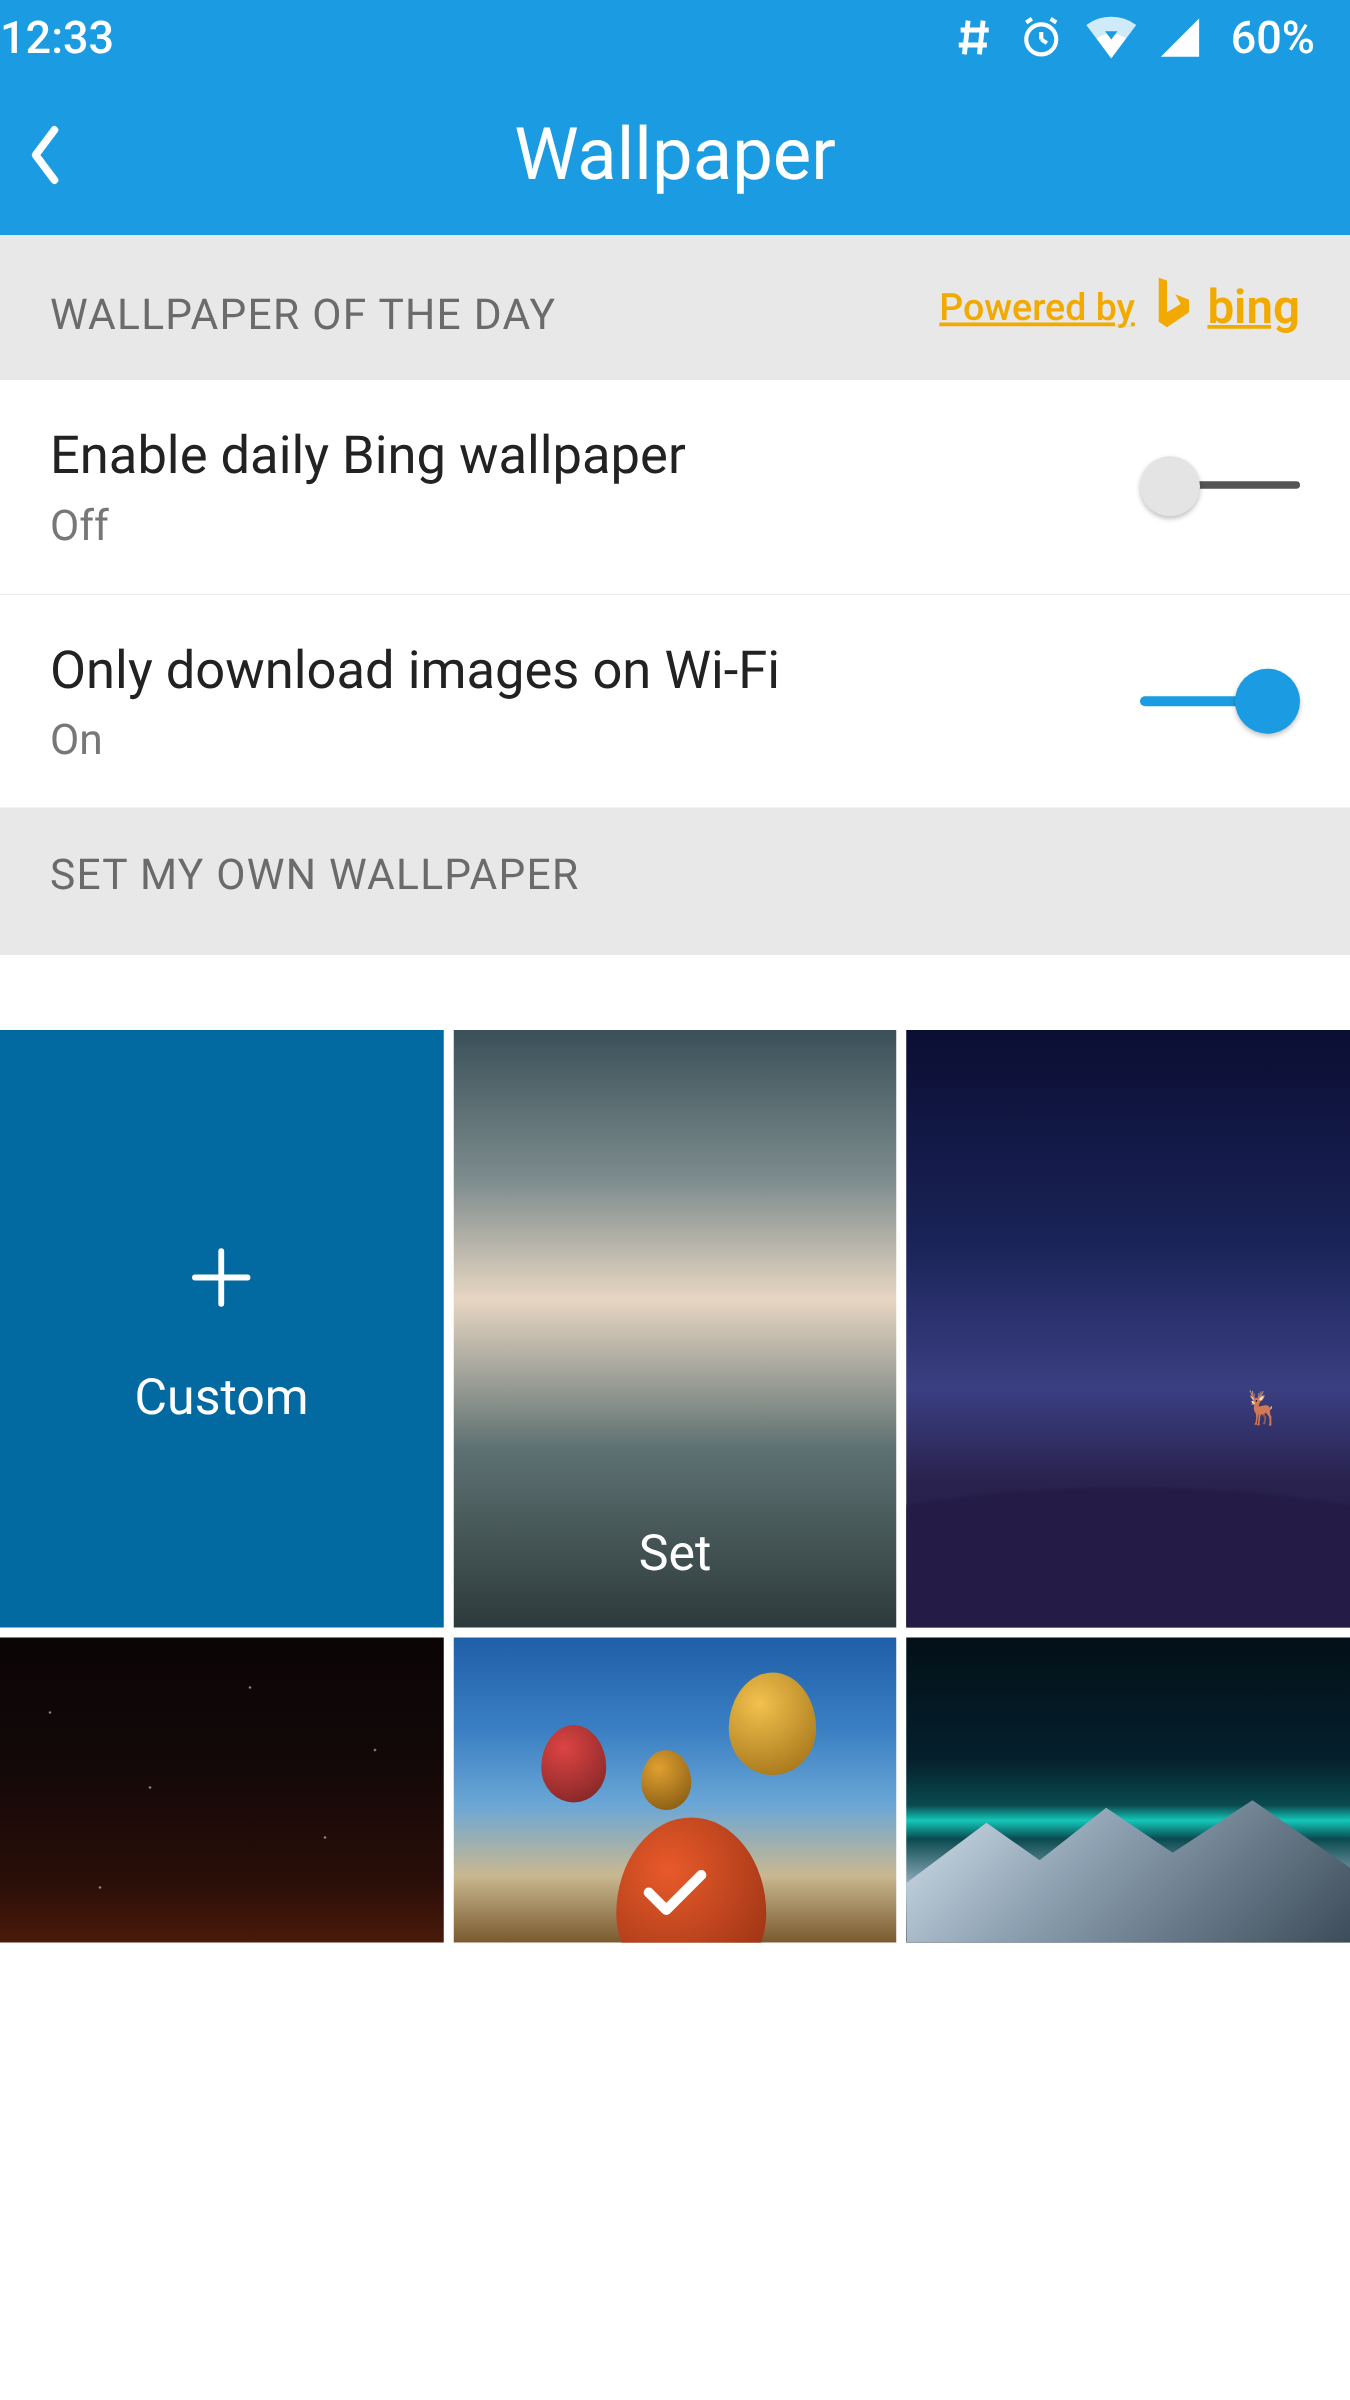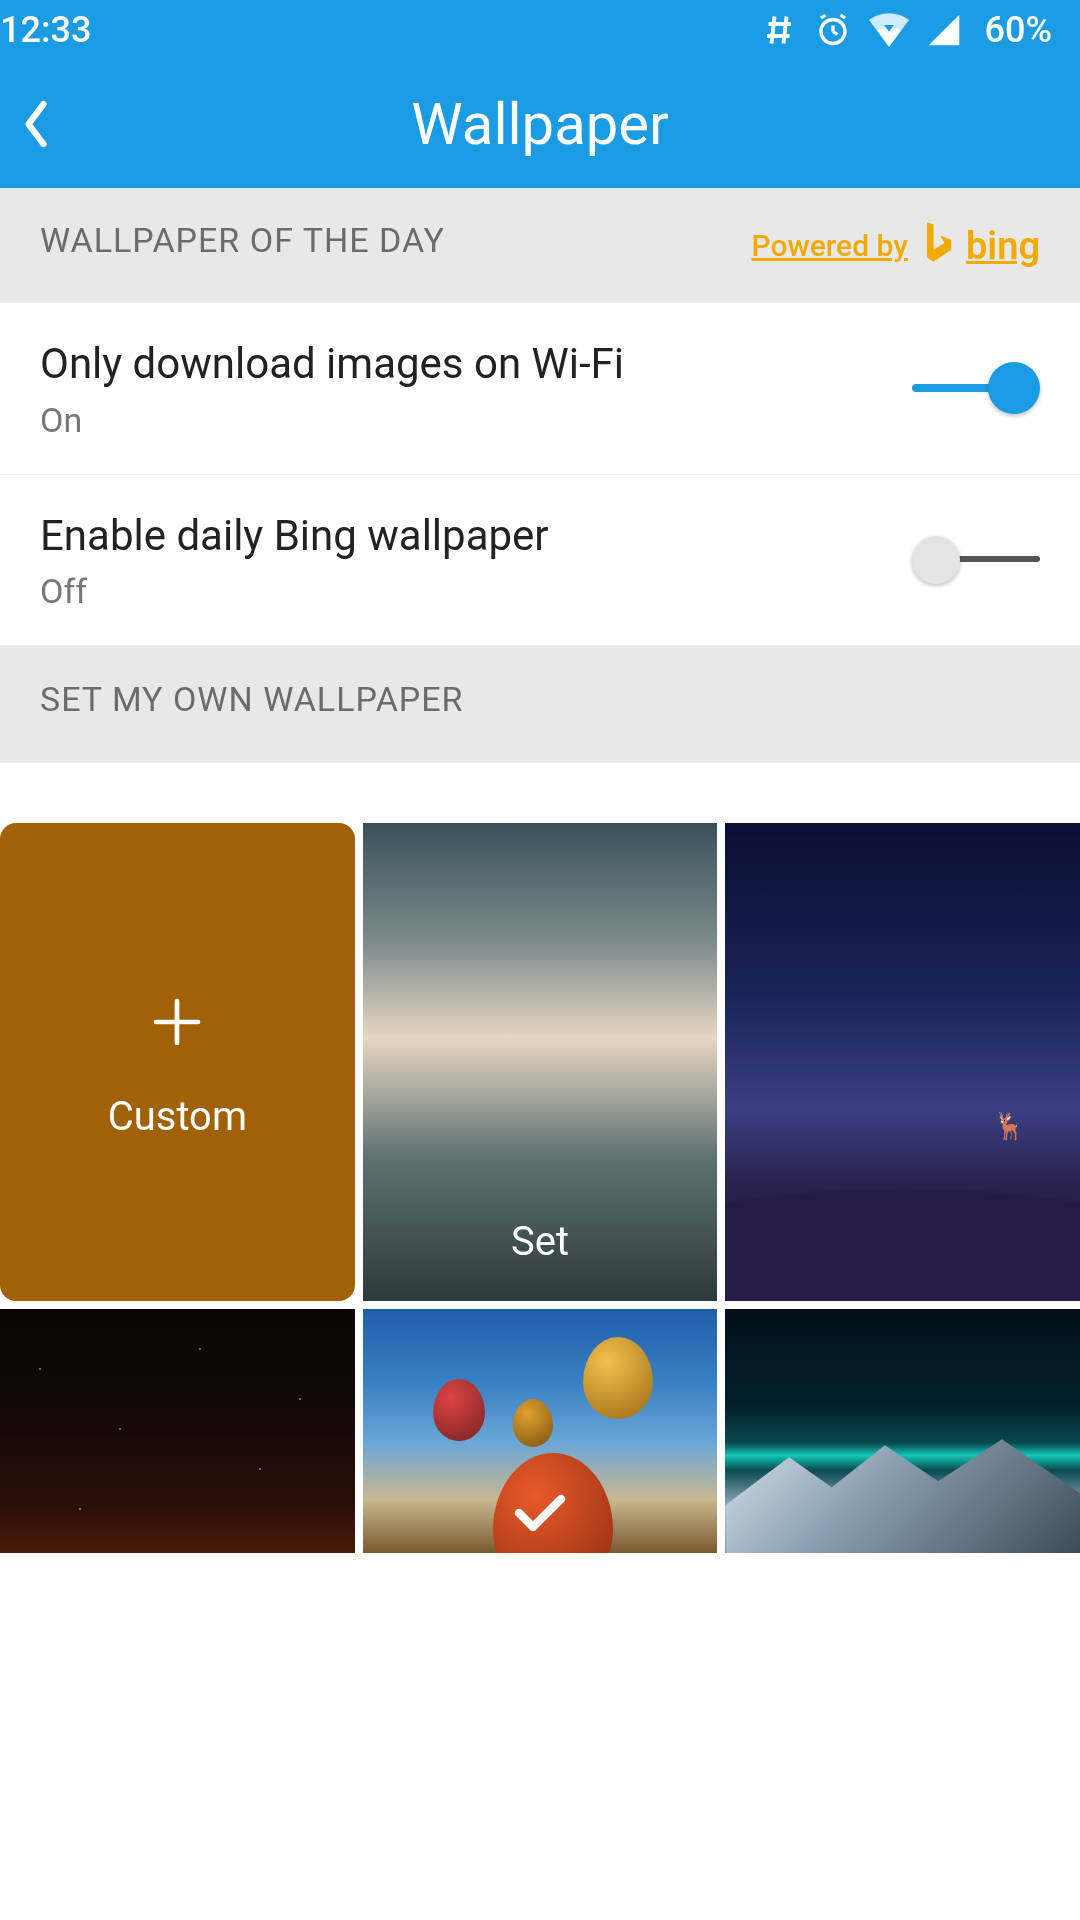--- a/index.html
+++ b/index.html
@@ -38,21 +38,21 @@
   .app-title {
     position:absolute; left:0; width:1080px; text-align:center;
     font-size:58px; font-weight:400;
   }
   .back-btn { width:48px; height:48px; display:flex; align-items:center; justify-content:center; }
   
   .section-header {
     background:#e8e8e8;
     padding:32px 40px;
     display:flex;
-    align-items:flex-start;
+    align-items:flex-end;
     justify-content:space-between;
   }
   .section-title {
     color:#6b6b6b;
     font-size:34px;
     letter-spacing:1px;
   }
   .powered { display:flex; align-items:center; gap:10px; color:#f2a900; font-size:30px; font-weight:500;text-decoration:underline;}
   .bing-logo { display:flex; align-items:center; gap:8px; }
   .bing-word { font-size:38px; font-weight:600; color:#f2a900; }
@@ -105,21 +105,21 @@
     height:478px;
     color:#fff;
     display:flex;
     flex-direction:column;
     align-items:center;
     justify-content:flex-end;
     font-size:40px;
     overflow:hidden;
   }
   .tile .label { margin-bottom:36px; font-weight:400; font-size:40px; }
-  .tile-custom { background:#a16207; justify-content:center;border-radius:16px; }
+  .tile-custom { background:#0369a1; justify-content:center; }
   .tile-custom .plus { font-size:70px; font-weight:300; margin-bottom:26px; }
   .tile-custom .label { margin-bottom:0; }
   .tile2-bg { background:linear-gradient(to bottom,#3a5059 0%,#7d8c8d 25%,#e7d6c2 45%,#5e7172 70%,#2d3a3b 100%); }
   .tile3-bg { background:linear-gradient(to bottom,#0b0e33 0%,#1a2357 35%,#3a3f82 60%,#2a2350 75%,#141032 100%); }
   .hill { position:absolute; bottom:0; left:0; right:0; height:150px;
           background:radial-gradient(ellipse 900px 400px at 50% 260px,#241b47 0%,#241b47 55%,transparent 56%);}
   .deer { position:absolute; right:54px; bottom:160px; font-size:26px; color:#4a3d6e; }
   
   .tile-short { height:244px; }
   .tile4-bg { background:linear-gradient(to bottom,#0b0506 0%,#120808 40%,#2a0e08 80%,#4a1a0a 100%); }
@@ -207,36 +207,36 @@
         </svg>
       </span>
       <span class="bing-word">bing</span>
     </span>
   </div>
 </div>
 
 <div class="settings">
   <div class="setting-row">
     <div class="setting-text">
+      <div class="setting-title">Enable daily Bing wallpaper</div>
+      <div class="setting-sub">Off</div>
+    </div>
+    <div class="toggle">
+      <div class="toggle-track-off"></div>
+      <div class="toggle-knob-off"></div>
+    </div>
+  </div>
+  <div class="setting-row">
+    <div class="setting-text">
       <div class="setting-title">Only download images on Wi-Fi</div>
       <div class="setting-sub">On</div>
     </div>
     <div class="toggle">
       <div class="toggle-track-on"></div>
       <div class="toggle-knob-on"></div>
-    </div>
-  </div>
-  <div class="setting-row">
-    <div class="setting-text">
-      <div class="setting-title">Enable daily Bing wallpaper</div>
-      <div class="setting-sub">Off</div>
-    </div>
-    <div class="toggle">
-      <div class="toggle-track-off"></div>
-      <div class="toggle-knob-off"></div>
     </div>
   </div>
 </div>
 
 <div class="section-header2">
   <div class="section-title">SET MY OWN WALLPAPER</div>
 </div>
 
 <div class="gallery">
 

